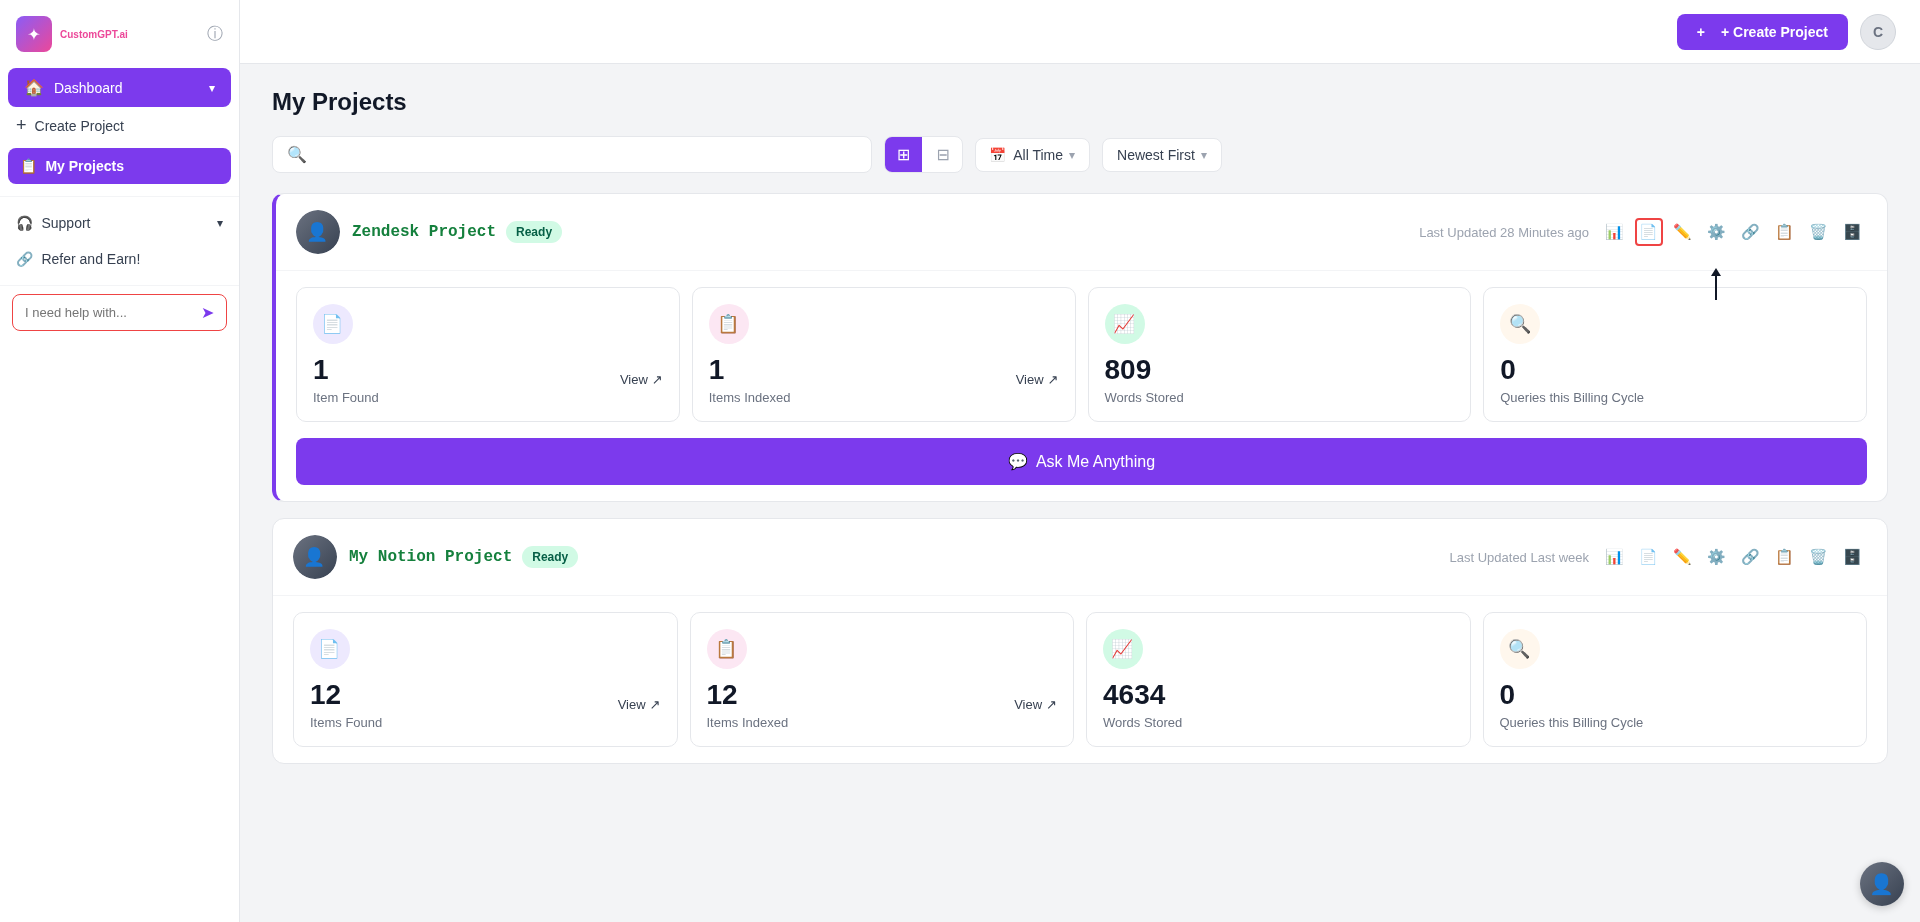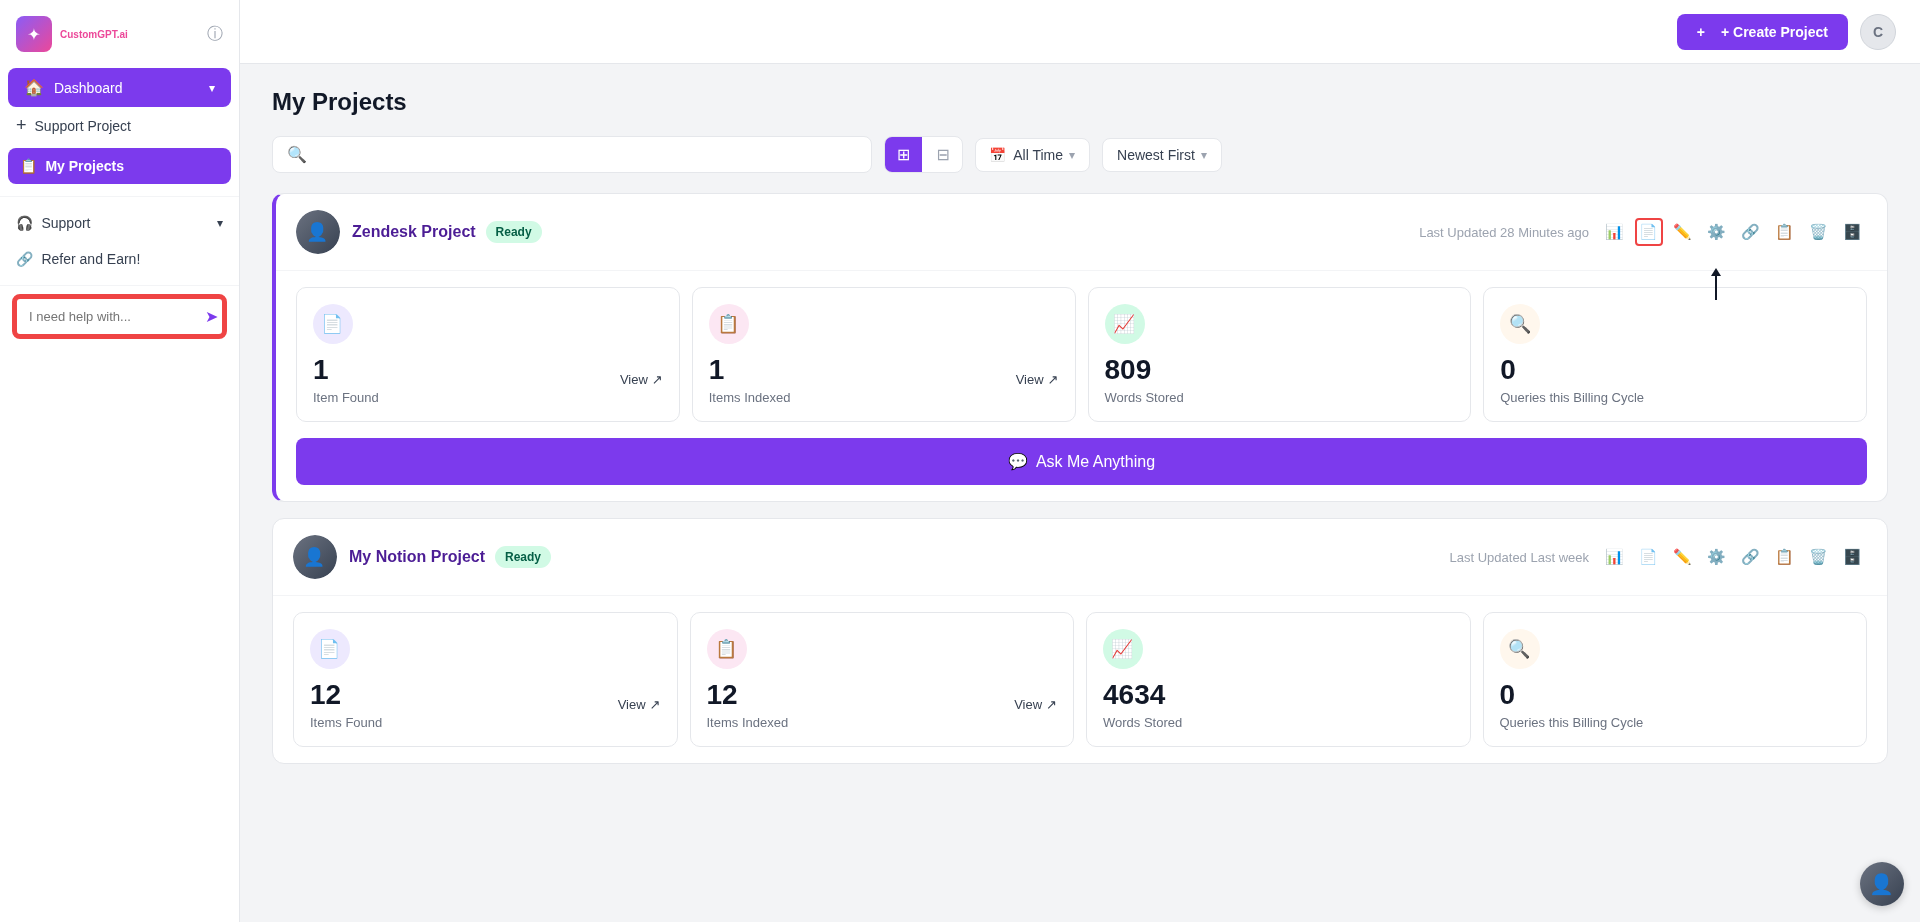--- a/index.html
+++ b/index.html
@@ -96,21 +96,21 @@
     }
 
     .sidebar-copilot-label {
       padding: 16px 16px 8px 16px;
       font-size: 13px; font-weight: 600; color: #374151;
     }
 
     .sidebar-copilot-input {
       margin: 0 12px;
       display: flex; align-items: center;
-      border: 5px solid #ef4444;
+      border: 1px solid #ef4444;
       border-radius: 8px;
       padding: 8px 12px;
       background: #fff;
     }
     .sidebar-copilot-input input {
       border: none; outline: none; font-size: 13px; color: #9ca3af;
       flex: 1; background: transparent;
     }
     .copilot-send { color: #7c3aed; font-size: 16px; cursor: pointer; }
 
@@ -244,21 +244,21 @@
     }
     .project-avatar-inner {
       width: 44px; height: 44px;
       border-radius: 50%;
       background: linear-gradient(135deg, #6b7280 0%, #374151 100%);
       display: flex; align-items: center; justify-content: center;
       font-size: 18px;
     }
 
     .project-name {
-      font-size: 16px; font-weight: 600; color: #4c1d95;
+      font-size: 16px; font-weight: 600; color: #15803d; font-family: Liberation Mono, monospace;
     }
 
     .status-badge {
       margin-left: 10px;
       padding: 4px 10px;
       border-radius: 20px;
       font-size: 12px; font-weight: 600;
     }
     .status-ready { background: #d1fae5; color: #065f46; }
 
@@ -402,21 +402,21 @@
   </div>
 
   <div class="sidebar-nav-item active">
     <span class="nav-icon">🏠</span>
     <span>Dashboard</span>
     <span class="nav-chevron">▾</span>
   </div>
 
   <div class="sidebar-create">
     <span style="font-size:18px; color:#374151;">+</span>
-    <span>Support Project</span>
+    <span>Create Project</span>
   </div>
 
   <div class="sidebar-my-projects">
     <span>📋</span>
     <span>My Projects</span>
   </div>
 
   <div class="sidebar-divider"></div>
 
   <div class="sidebar-support">

